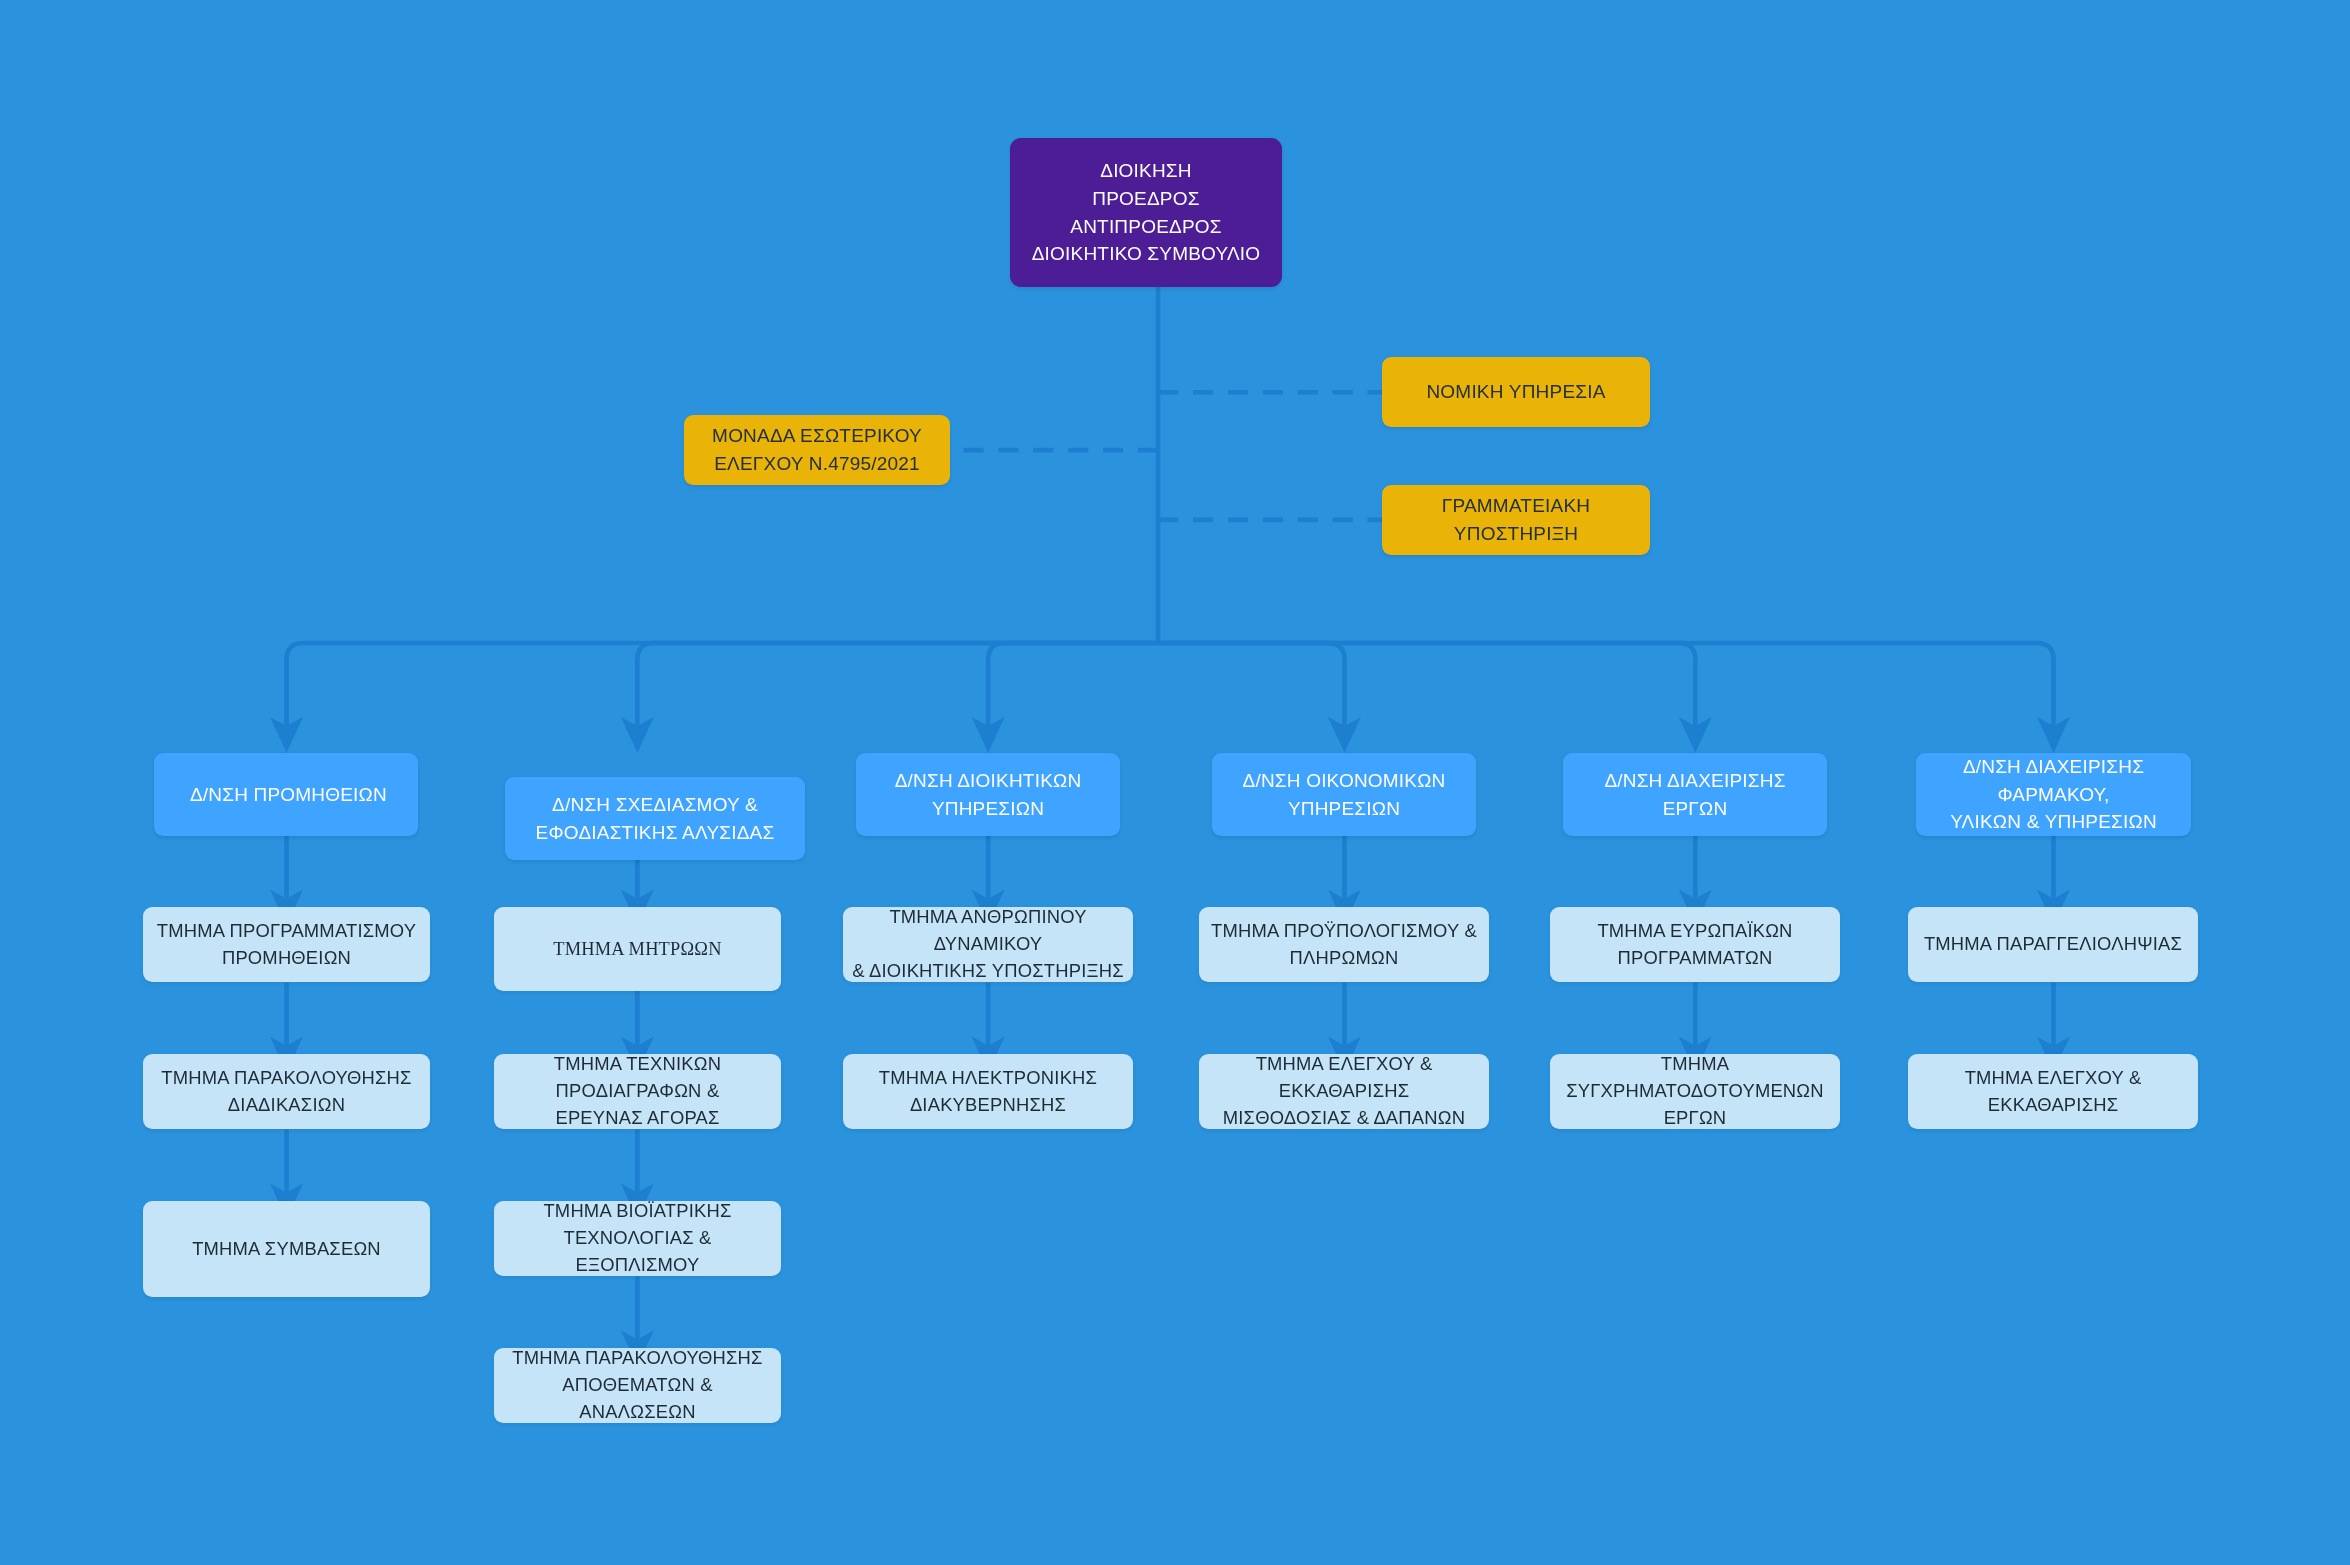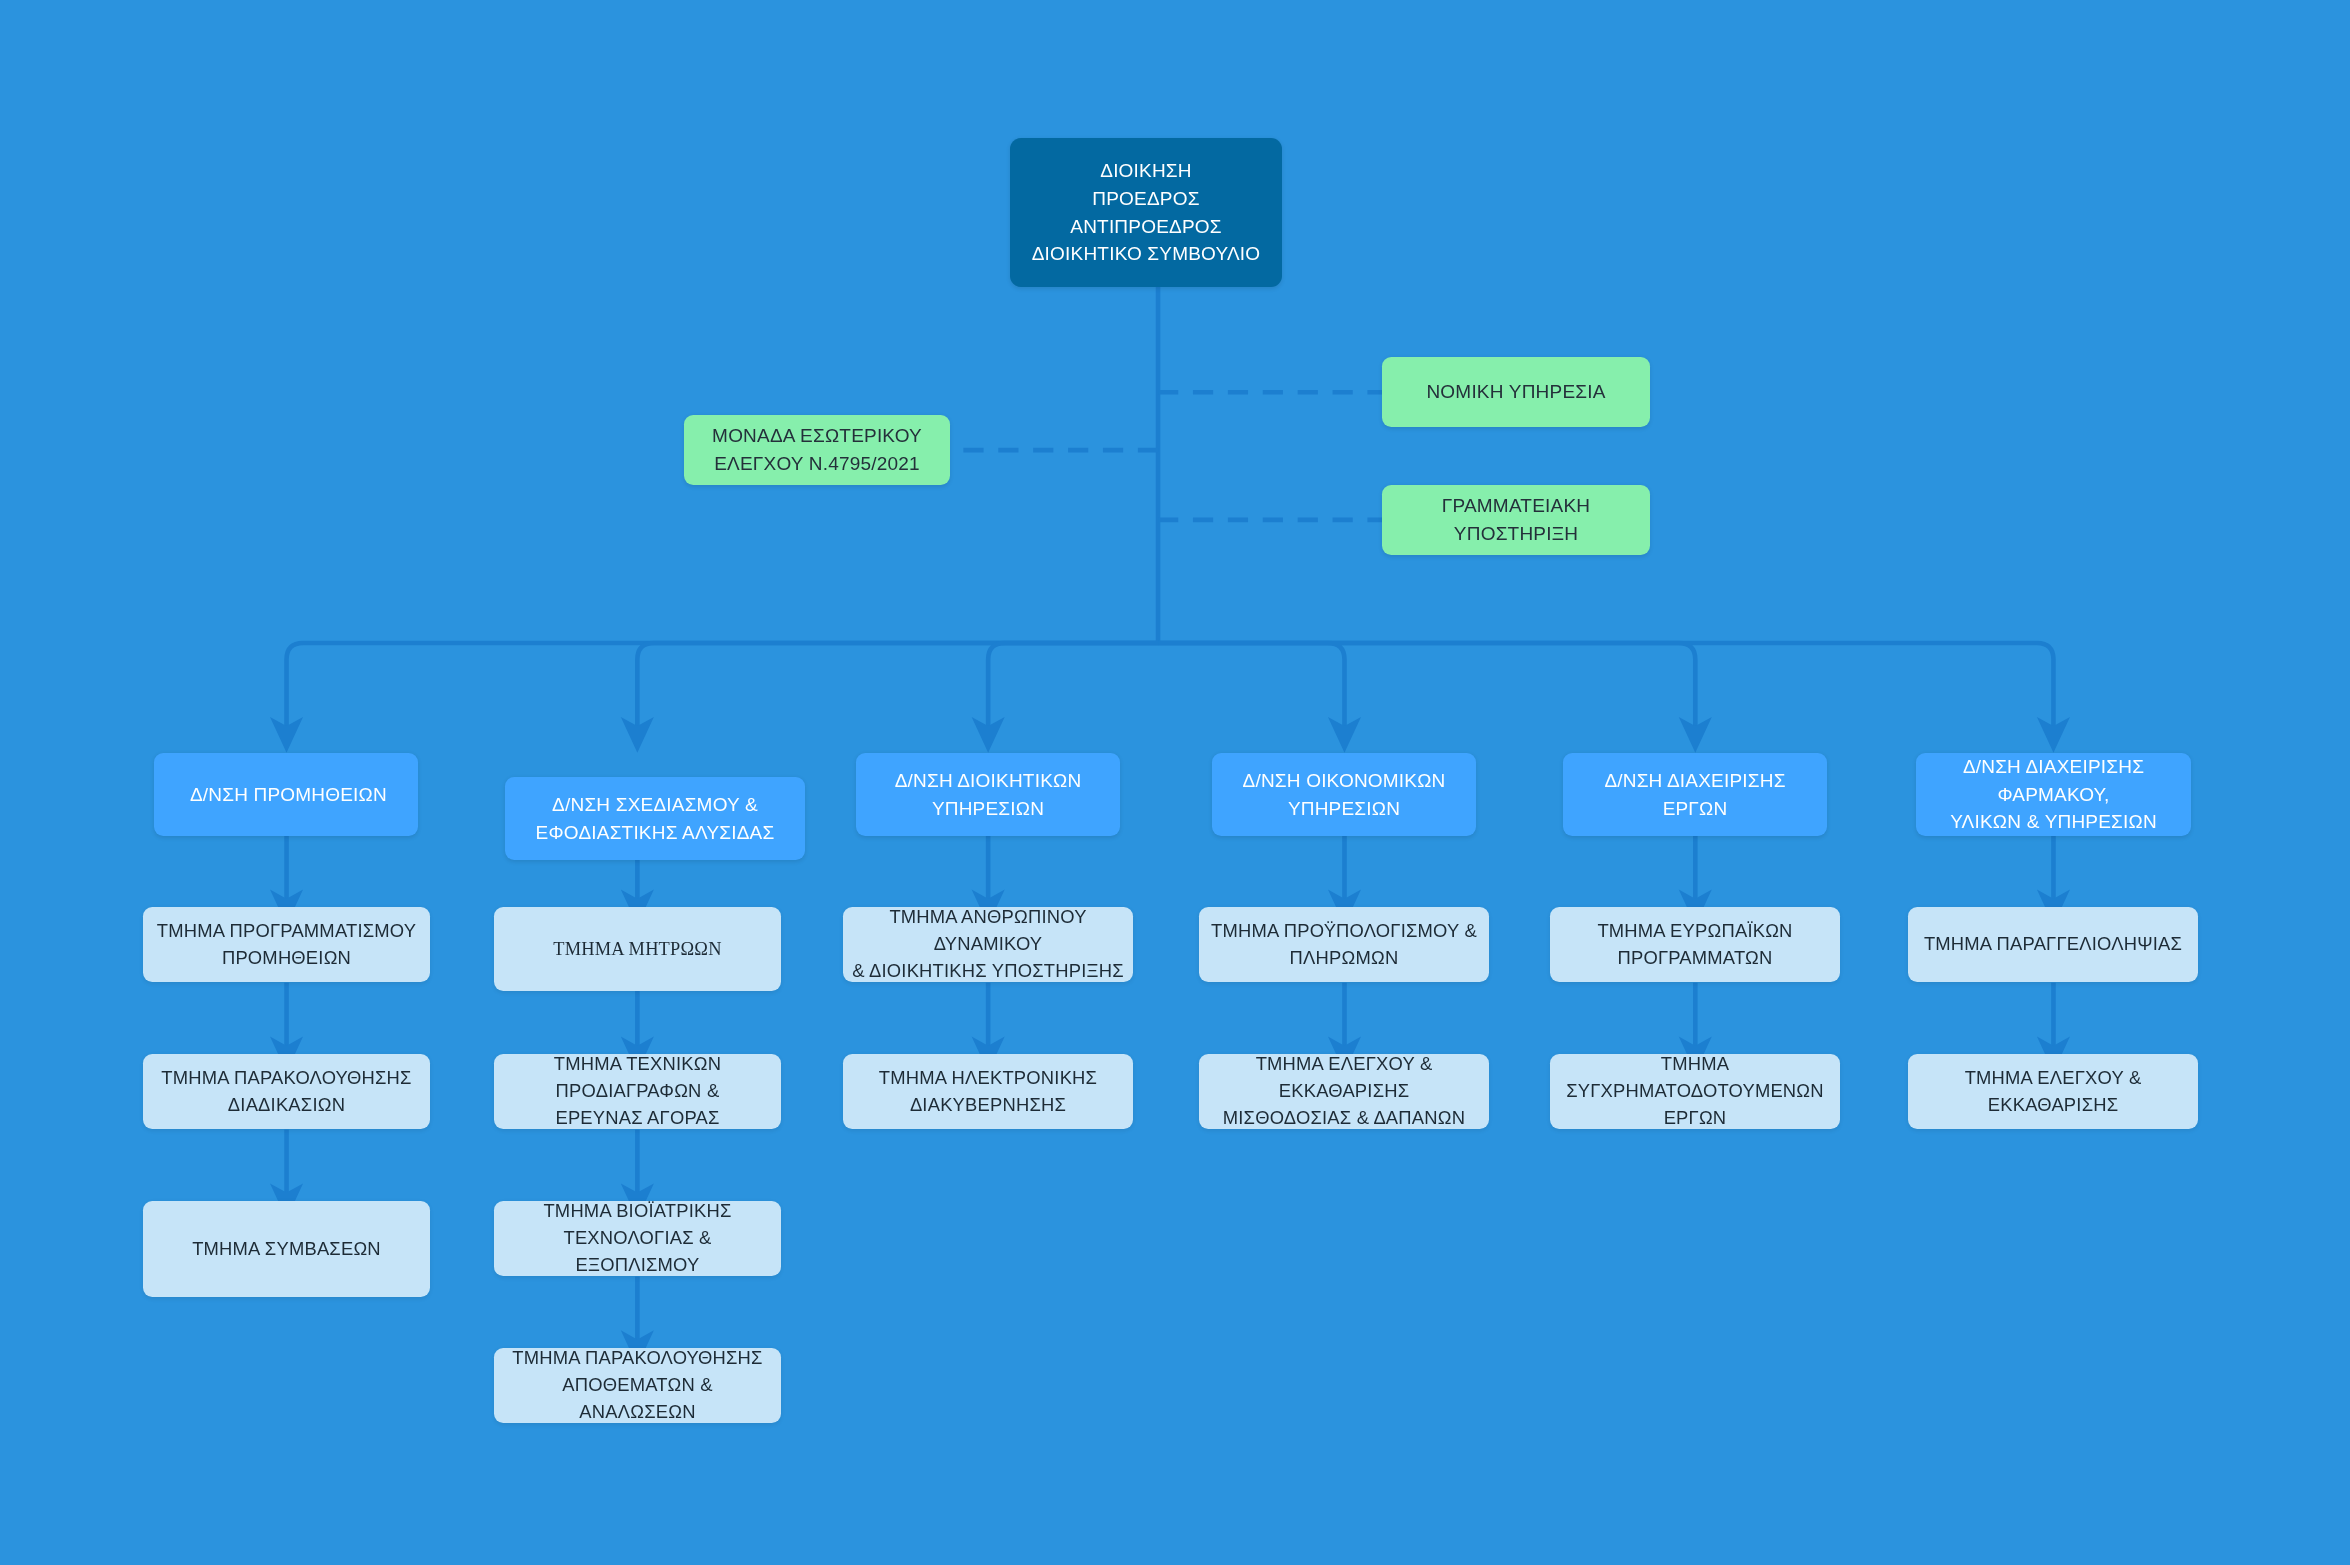--- a/index.html
+++ b/index.html
@@ -31,28 +31,28 @@
     align-items: center;
     justify-content: center;
     text-align: center;
     border-radius: 9.2px;
     line-height: 1.45;
     white-space: pre-line;
     letter-spacing: 0.2px;
     padding: 5.5px 9.2px;
   }
   .node.root {
-    background: #0369a1;
+    background: #4c1d95;
     color: #ffffff;
     font-size: 19px;
     border-radius: 11px;
     box-shadow: 0 1.8px 4.6px rgba(0,0,0,0.10);
   }
   .node.staff {
-    background: #86efac;
+    background: #eab308;
     color: #24303a;
     font-size: 19px;
     box-shadow: 0 1.8px 4.6px rgba(0,0,0,0.10);
   }
   .node.dir {
     background: #3fa4ff;
     color: #ffffff;
     font-size: 19px;
     box-shadow: 0 1.8px 4.6px rgba(0,0,0,0.10);
   }

